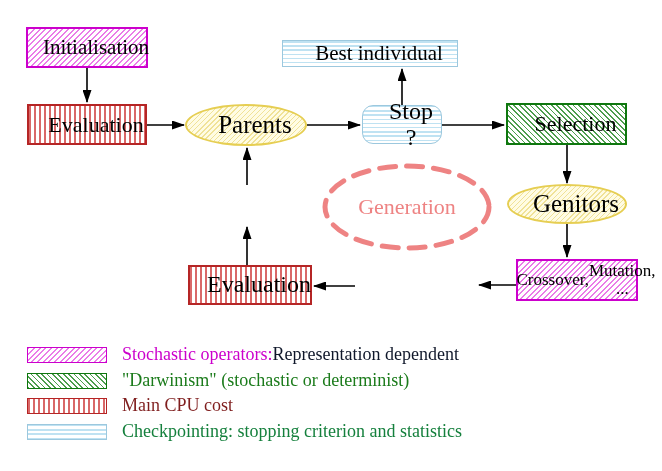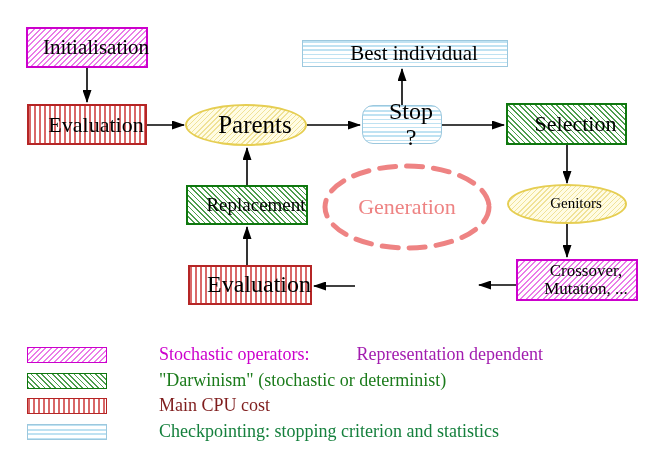--- a/index.html
+++ b/index.html
@@ -31,40 +31,40 @@
   .yellow-hatch{
     border:2px solid #e6ce52;border-radius:50%;
     background-color:#fffce4;
     background-image:repeating-linear-gradient(135deg,#f0e298 0,#f0e298 1px,rgba(0,0,0,0) 1px,rgba(0,0,0,0) 3.6px);
   }
   
   .n-init {left:26px; top:27px; width:122px;height:41px;font-size:21px;}
   .n-evalt{left:27px; top:104px;width:120px;height:41px;font-size:22px;}
   .n-par  {left:185px;top:104px;width:122px;height:42px;font-size:25px;}
   .n-stop {left:362px;top:105px;width:80px; height:39px;font-size:24px;border-radius:11px;}
-  .n-best {left:302px;top:40px; width:206px;height:27px;font-size:21px;}
+  .n-best {left:282px;top:40px; width:176px;height:27px;font-size:21px;}
   .n-sel  {left:506px;top:103px;width:121px;height:42px;font-size:22px;}
-  .n-gen  {left:507px;top:184px;width:120px;height:40px;font-size:15px;}
-  .n-cross{left:516px;top:259px;width:122px;height:42px;font-size:17px;flex-direction:column;}
+  .n-gen  {left:507px;top:184px;width:120px;height:40px;font-size:25px;}
+  .n-cross{left:516px;top:259px;width:122px;height:42px;font-size:17px;flex-direction:row;}
   .n-off  {left:355px;top:266px;width:122px;height:41px;font-size:24px;}
   .n-evalb{left:188px;top:265px;width:124px;height:40px;font-size:24px;}
   .n-rep  {left:186px;top:185px;width:122px;height:40px;font-size:19px;}
   .generation-label{
     position:absolute;left:322px;top:163px;width:170px;height:88px;
     display:flex;align-items:center;justify-content:center;
     color:#ee8383;font-size:22px;text-align:right;
   }
   .arrows{position:absolute;left:0;top:0;width:662px;height:471px;pointer-events:none;}
   
-  .legend-row{position:absolute;left:27px;display:flex;align-items:center;font-size:18px;gap:37px;}
+  .legend-row{position:absolute;left:27px;display:flex;align-items:center;font-size:18px;}
   .swatch{width:80px;height:16px;box-sizing:border-box;margin-right:15px;flex:0 0 auto;}
   .swatch.magenta-hatch,.swatch.green-hatch,.swatch.red-vlines{border-width:1.5px;}
   .lr1{top:344px;} .lr2{top:370px;} .lr3{top:395px;} .lr4{top:421px;}
   .t-magenta{color:#cc00cc;}
-  .t-gold{color:#a21caf;margin-left:10px;}
+  .t-gold{color:#0f172a;}
   .t-green{color:#1b7b1b;}
   .t-red{color:#7f1d1d;}
   .t-cyan{color:#15803d;}
 </style>
 </head>
 <body>
 
 <div class="canvas">
 
   <div class="node magenta-hatch n-init">
@@ -98,23 +98,20 @@
   <div class="node magenta-hatch n-cross">
     <span>Crossover,</span>
     <span>Mutation, ...</span>
   </div>
 
 
   <div class="node red-vlines n-evalb">
     <span>Evaluation</span>
   </div>
 
-  <div class="node green-hatch n-rep">
-    <span>Replacement</span>
-  </div>
 
   <div class="generation-label">
     <span>Generation</span>
   </div>
 
   <svg class="arrows" viewBox="0 0 662 471" xmlns="http://www.w3.org/2000/svg">
     <defs>
       <marker id="ah" markerUnits="userSpaceOnUse" markerWidth="13" markerHeight="9" refX="12" refY="4.5" orient="auto">
         <path d="M0,0 L13,4.5 L0,9 Z" fill="#000"></path>
       </marker>

